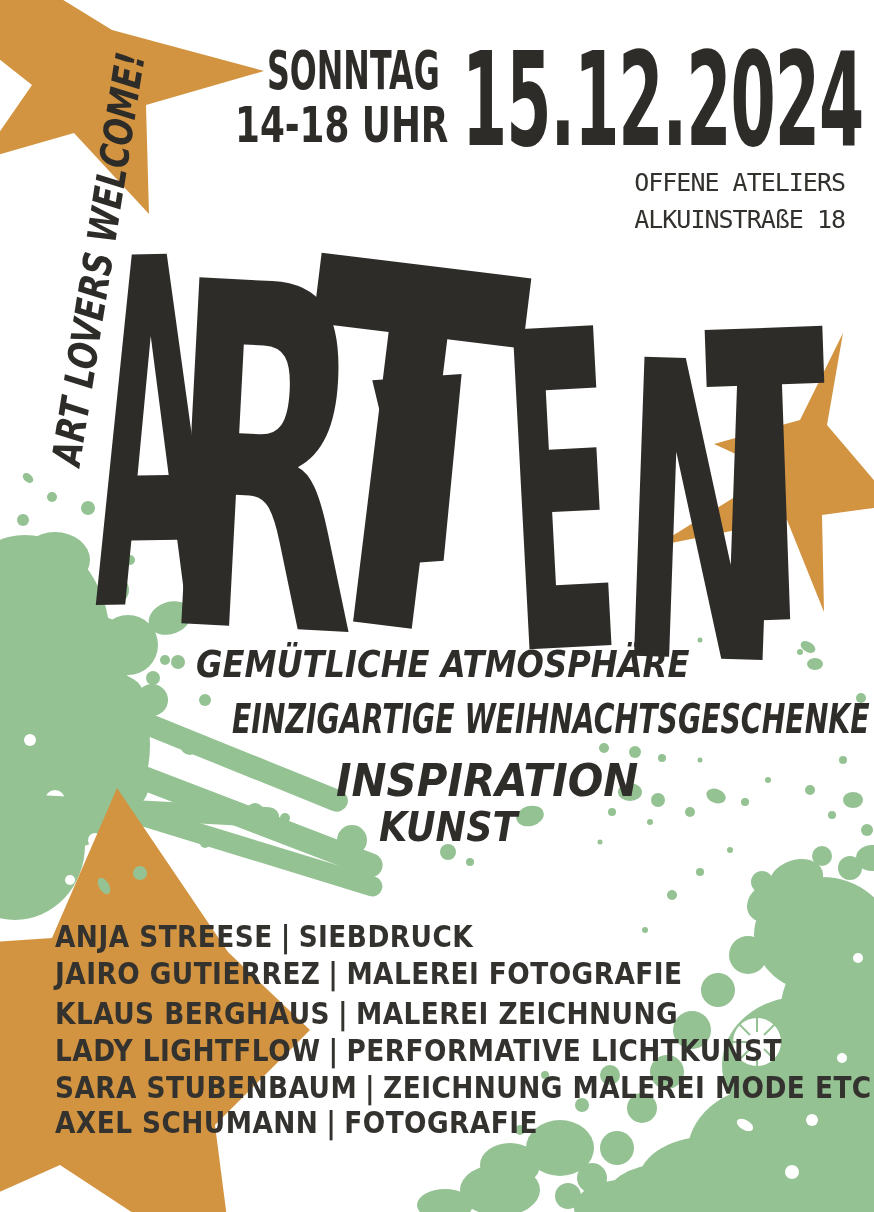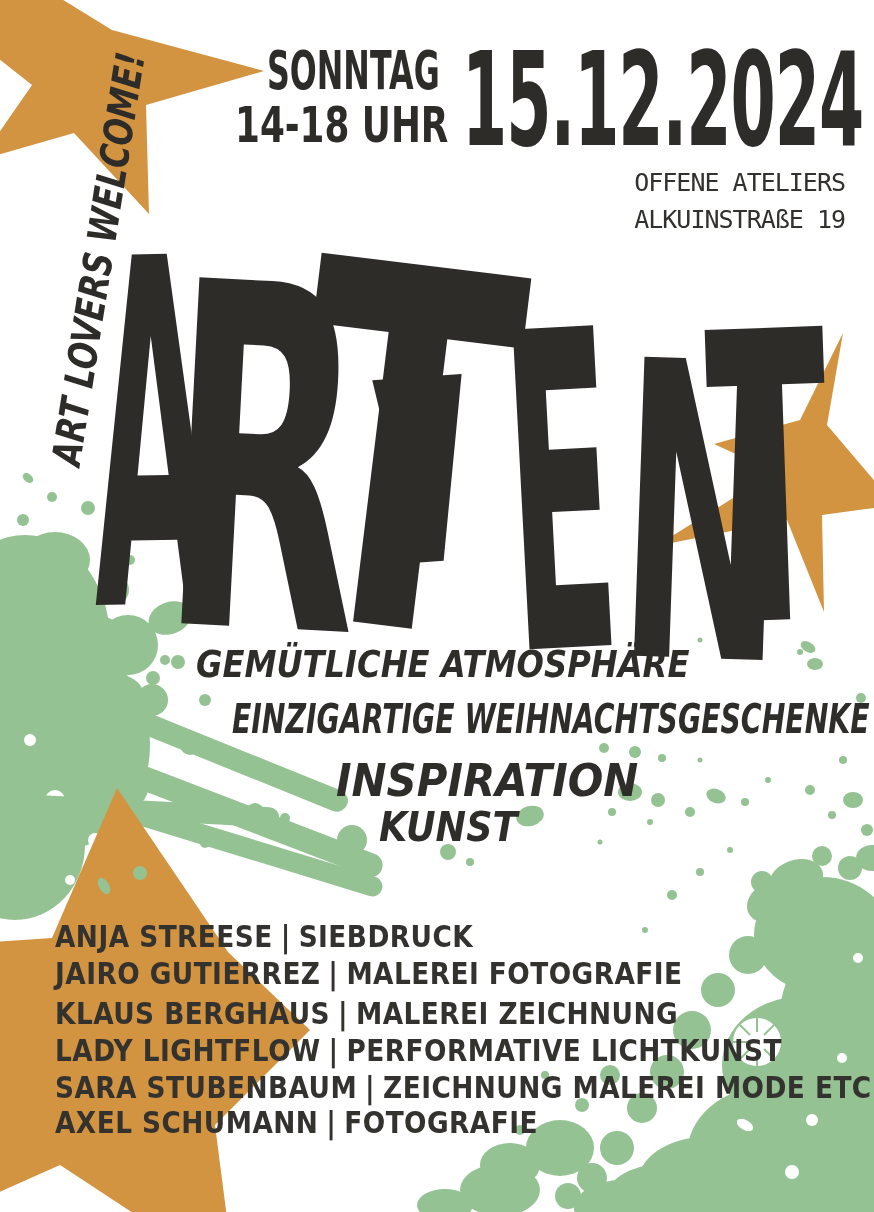--- a/index.html
+++ b/index.html
@@ -210,21 +210,21 @@
   </svg>
 
   <div class="abs ribbon">ART LOVERS WELCOME!</div>
 
   <div class="abs day">SONNTAG</div>
   <div class="abs time">14-18 UHR</div>
   <div class="abs date">15.12.2024</div>
 
   <div class="venue">
     <div>OFFENE ATELIERS</div>
-    <div>ALKUINSTRAßE 19</div>
+    <div>ALKUINSTRAßE 18</div>
   </div>
 
   <div class="abs hl h1">GEMÜTLICHE ATMOSPHÄRE</div>
   <div class="abs hl h2">EINZIGARTIGE WEIHNACHTSGESCHENKE</div>
   <div class="abs hl h3">INSPIRATION</div>
   <div class="abs hl h4">KUNST</div>
 
   <div class="abs artist a1">
     <span>ANJA STREESE</span><span class="sep">|</span><span>SIEBDRUCK</span>
   </div>

